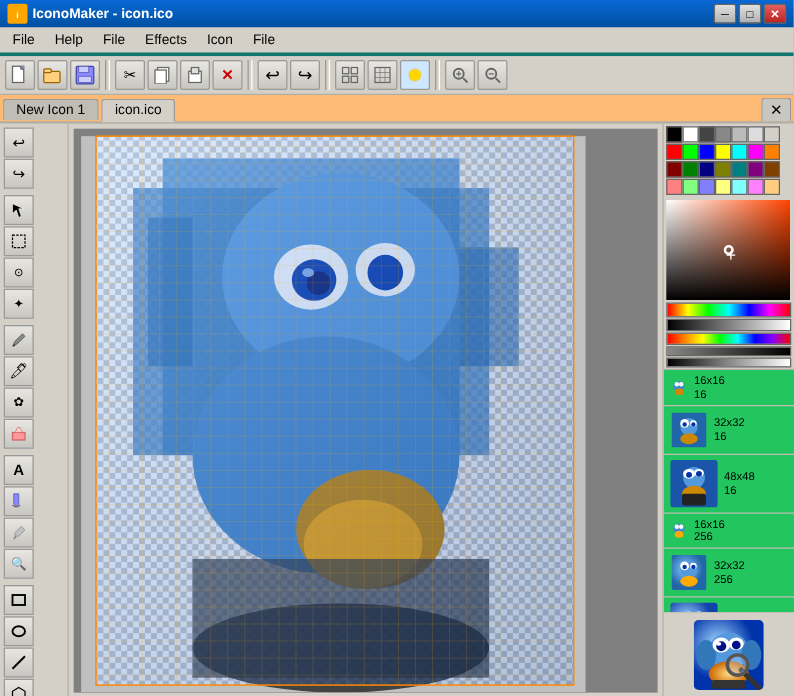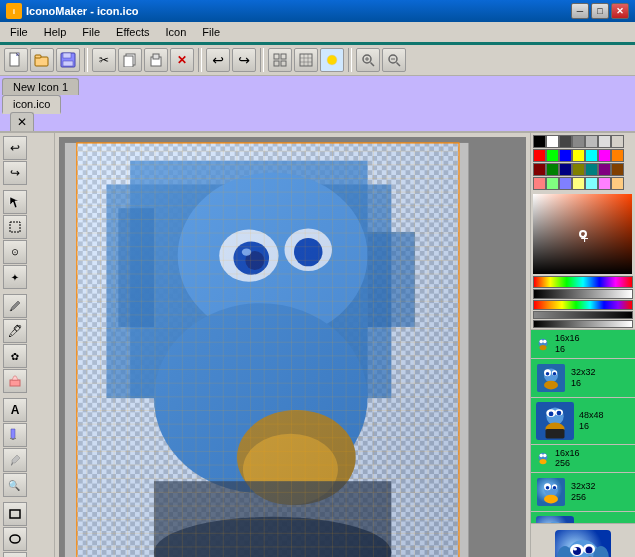--- a/index.html
+++ b/index.html
@@ -52,26 +52,25 @@
     }
     .tb-btn {
       width: 24px; height: 24px; background: linear-gradient(to bottom, #e8e6e0, #c8c6c0);
       border: 1px solid #999; border-radius: 2px; cursor: pointer;
       display: flex; align-items: center; justify-content: center; font-size: 12px;
     }
     .tb-sep { width: 4px; height: 24px; border-left: 1px solid #999; border-right: 1px solid #fff; margin: 0 2px; }
     
     
     .tab-bar {
-      background: #c4b5fd;
-      display: flex;
-      align-items: flex-start;
+      background: #fdba74;
+      display: flex;
+      align-items: center;
       padding: 2px 2px 0;
       border-bottom: 2px solid #b0aea8;
-      flex-direction: column;
     }
     .tab {
       padding: 2px 10px;
       background: #c0bdb5;
       border: 1px solid #999;
       border-bottom: none;
       cursor: pointer;
       font-size: 11px;
       margin-right: 2px;
       border-radius: 3px 3px 0 0;

